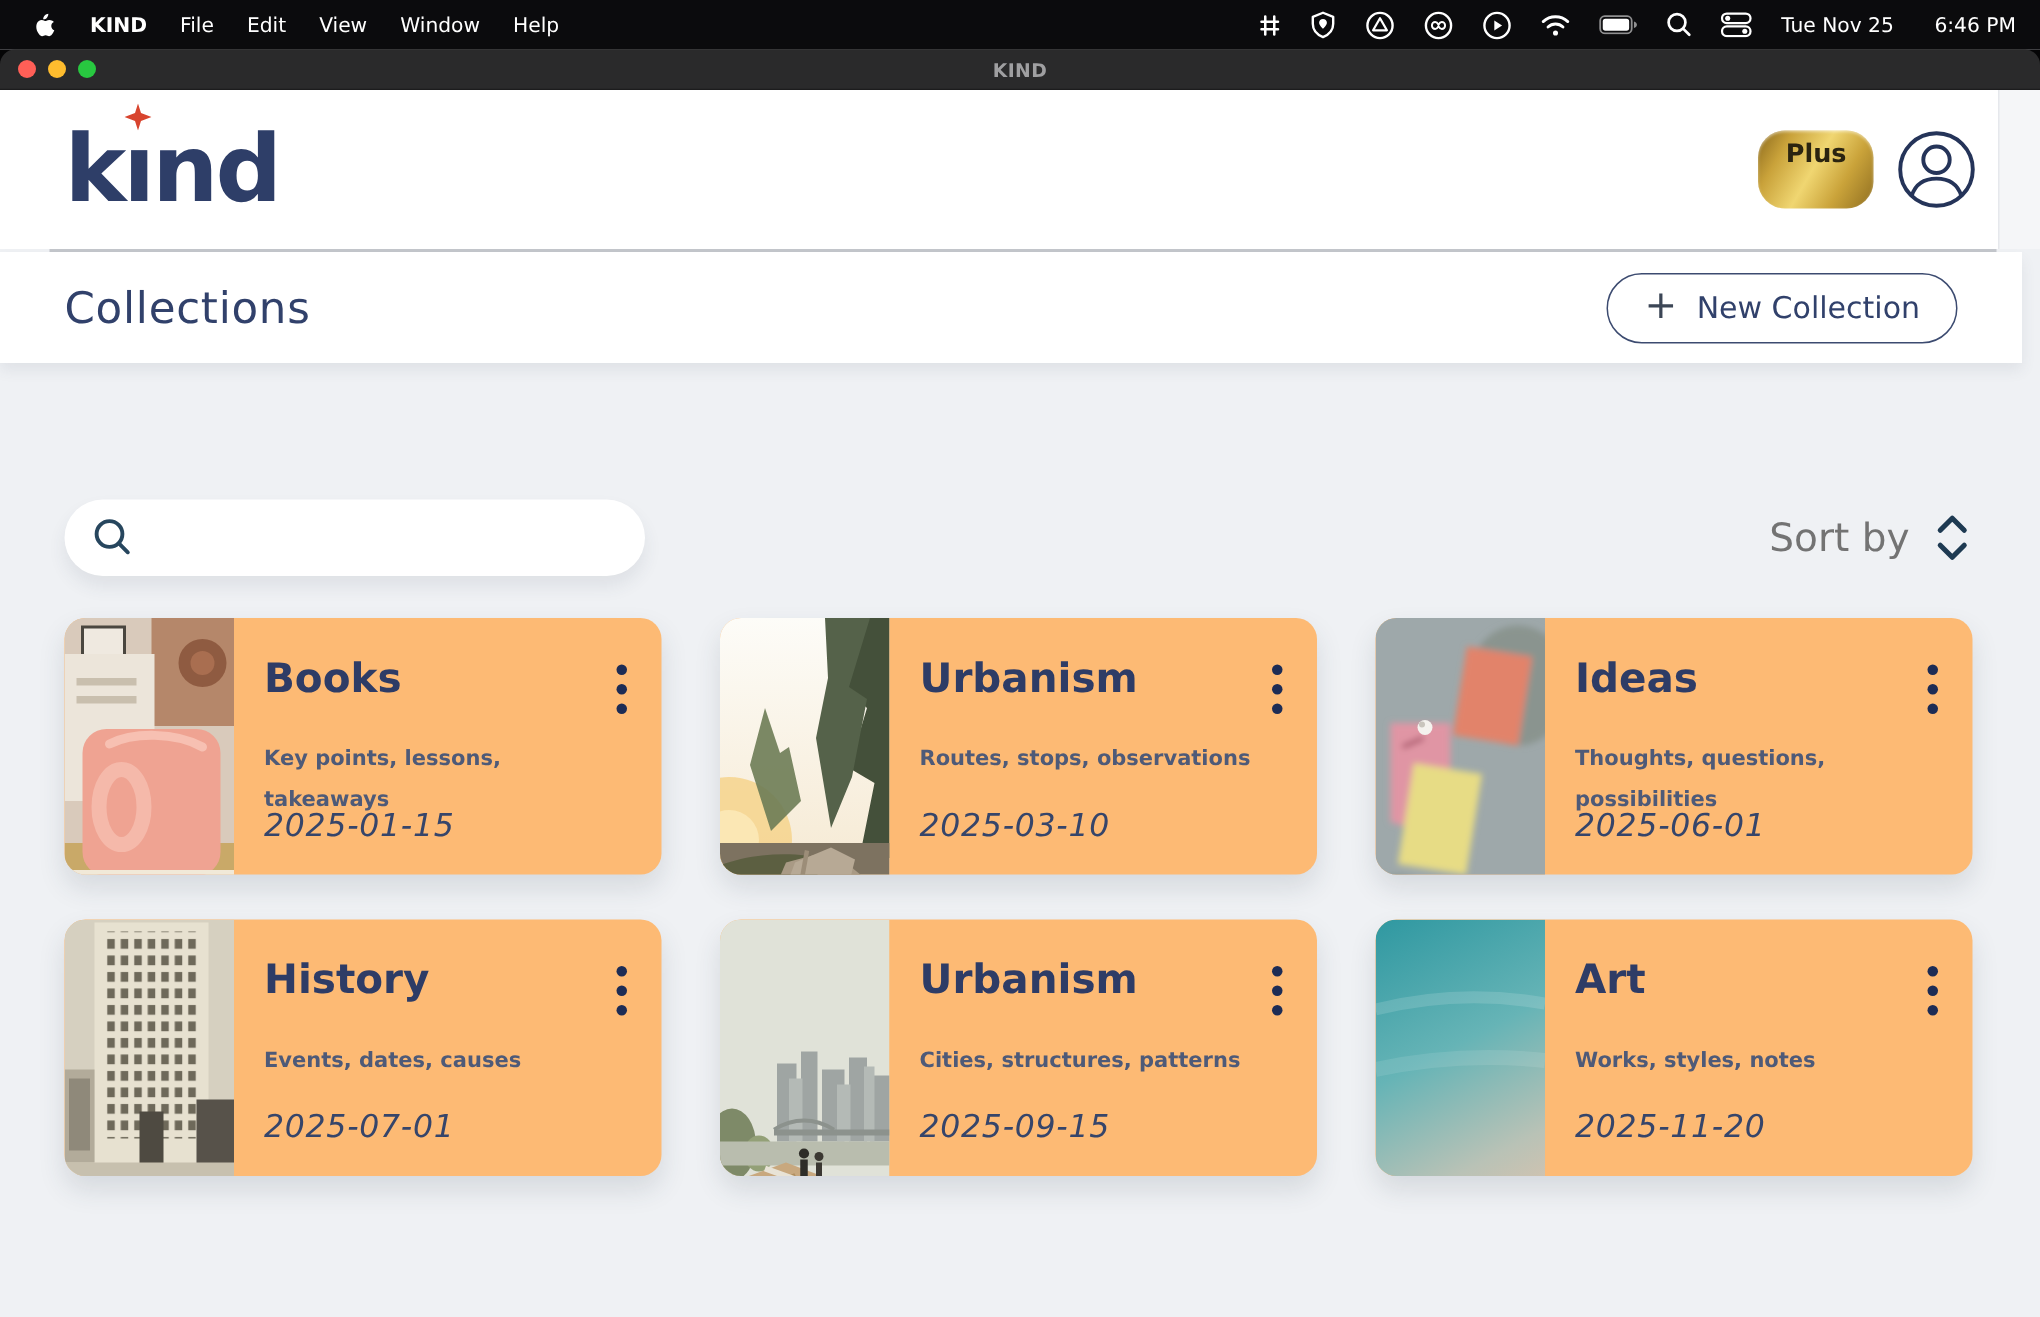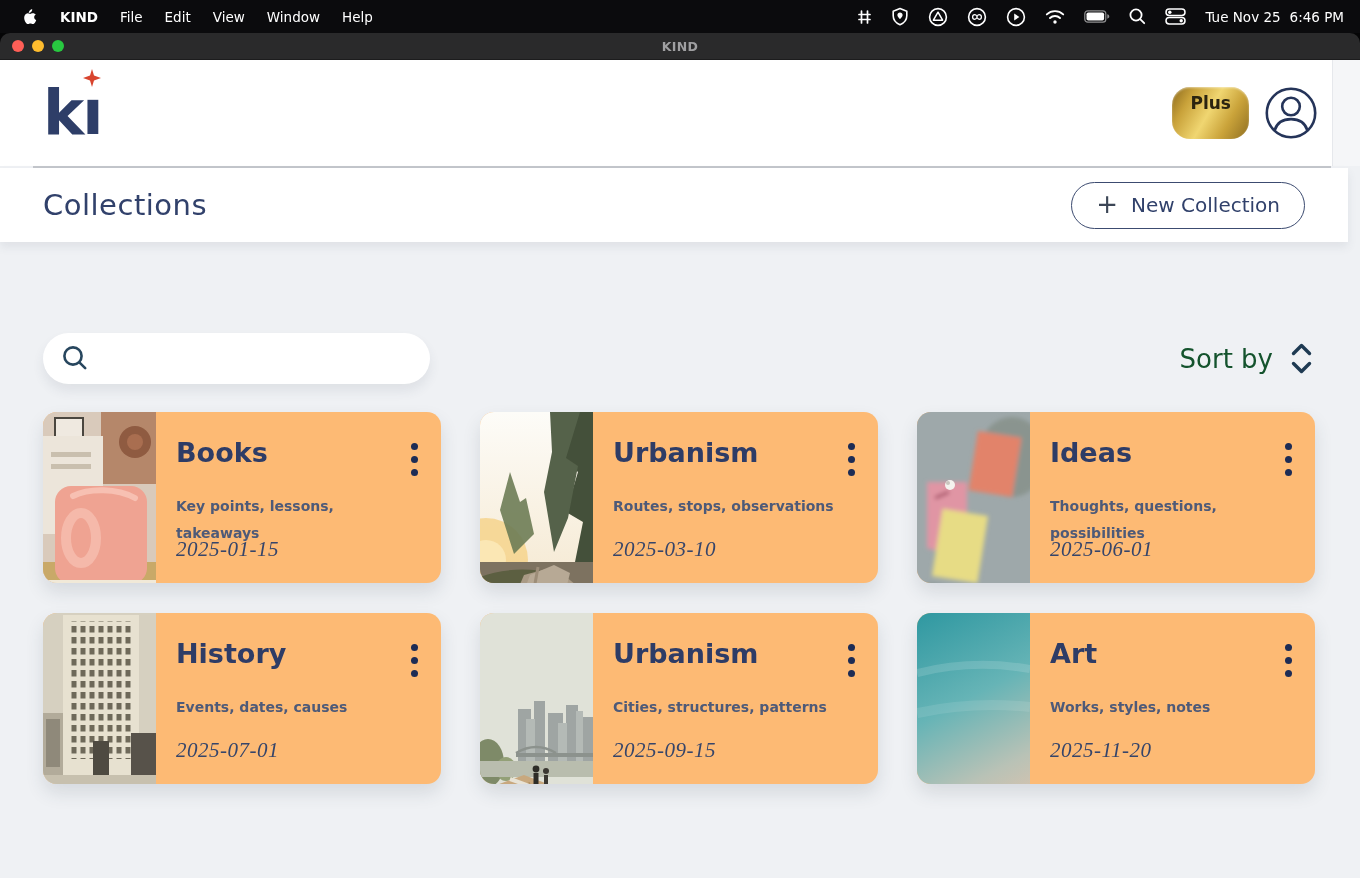--- a/index.html
+++ b/index.html
@@ -14,21 +14,21 @@
     position:absolute;top:0;left:0;right:0;height:33px;
     background:#0b0b0d;display:flex;align-items:center;color:#fff;
     font-size:13.5px;
   }
   .menubar-left{display:flex;align-items:center;padding-left:14px;}
   .menu-item{padding:0 11px;white-space:nowrap;}
   .menu-item.appname{font-weight:700;}
   .apple{padding:0 12px 0 8px;display:flex;align-items:center;}
   .menubar-right{margin-left:auto;display:flex;align-items:center;gap:19px;padding-right:16px;}
   .status-icon{display:flex;align-items:center;}
-  .clock{display:flex;gap:9px;white-space:nowrap;font-size:13.5px;}
+  .clock{display:flex;gap:27px;white-space:nowrap;font-size:13.5px;}
   
   .titlebar-band{position:absolute;top:33px;left:0;right:0;height:27px;background:#050506;}
   .titlebar{
     position:absolute;inset:0;background:#2a2a2b;border-radius:10px 10px 0 0;
     display:flex;align-items:center;justify-content:center;
     border-bottom:1px solid #1c1c1d;
   }
   .win-title{color:#9f9fa1;font-size:12.5px;font-weight:700;letter-spacing:.3px;}
   .traffic{position:absolute;left:12px;top:0;bottom:0;display:flex;align-items:center;gap:8px;}
   .light{width:12px;height:12px;border-radius:50%;}
@@ -72,40 +72,40 @@
     position:absolute;top:33px;left:43px;width:387px;height:51px;border-radius:26px;
     background:#fff;box-shadow:0 7px 12px rgba(60,70,90,.09);
   }
   .search-pill input{
     position:absolute;inset:0;border:none;outline:none;background:transparent;
     border-radius:26px;padding:0 20px 0 58px;font-size:20px;color:#2b3a55;
     font-family:inherit;
   }
   .search-icon{position:absolute;left:19px;top:12px;pointer-events:none;}
   .sortby{position:absolute;top:33px;right:46px;height:51px;display:flex;align-items:center;gap:16px;cursor:pointer;}
-  .sortby-label{font-size:26px;color:#14532d;}
+  .sortby-label{font-size:26px;color:#737373;}
   
   .cards{
     position:absolute;top:112px;left:0;right:0;
     display:flex;flex-wrap:wrap;column-gap:39px;row-gap:30px;
     padding:0 45px 0 43px;box-sizing:border-box;
   }
   .card{
     width:398px;height:171px;background:#fdba74;border-radius:14px;position:relative;
     overflow:hidden;box-shadow:0 9px 18px rgba(50,60,80,.13);cursor:pointer;
   }
   .card-img{position:absolute;left:0;top:0;width:113px;height:233px;}
   .card-img svg{display:block;width:100%;height:100%;}
   .card-body{position:absolute;left:113px;right:0;top:0;bottom:0;padding:26px 21px 0 20px;box-sizing:border-box;}
   .card-top{display:flex;justify-content:space-between;align-items:flex-start;}
   .card-title{font-size:27px;font-weight:700;color:#2e3c66;line-height:1.1;}
   .kebab{display:flex;flex-direction:column;gap:6px;padding:5px 2px 6px 10px;cursor:pointer;}
   .kebab .dot{width:7px;height:7px;border-radius:50%;background:#1d2c55;}
   .card-desc{margin-top:11px;font-size:14px;line-height:27px;color:#4e5a78;max-width:256px;font-weight:bold;}
-  .card-date{position:absolute;left:20px;bottom:21px;font-style:italic;font-size:21px;color:#36456a;letter-spacing:.5px;font-family:Liberation Serif, serif;}
+  .card-date{position:absolute;left:20px;bottom:21px;font-style:italic;font-size:21px;color:#36456a;letter-spacing:.5px;}
 </style>
 </head>
 <body>
 
 <div class="menubar">
   <div class="menubar-left">
     <span class="apple">
       <svg width="15" height="17" viewBox="0 0 15 17">
         <path d="M10.2 1.2c.1 1-.3 1.9-.9 2.6-.6.7-1.6 1.2-2.5 1.1-.1-.9.4-1.9 1-2.5.6-.7 1.7-1.2 2.4-1.2z" fill="#fff"></path>
         <path d="M12.9 5.9c-1.3-.8-3-.6-3.9-.1-.5.2-.9.2-1.4 0-.9-.4-2.4-.8-3.7.2C1.5 7.7 1.9 11.7 3.6 14.2c.6.9 1.4 2 2.5 1.9.9 0 1.2-.6 2.3-.6 1.1 0 1.4.6 2.4.6 1.1 0 1.8-1 2.4-1.9.5-.7.7-1.2 1-2-2.4-1-2.8-4.6-.3-5.6-.3-.3-.6-.5-1-.7z" fill="#fff"></path>
@@ -195,20 +195,21 @@
 </div>
 
 <div class="page">
 
   <div class="header-row">
     <div class="logo">
       <span>k</span>
         <span class="logo-i"><span>ı</span><svg class="logo-star" width="18" height="18" viewBox="0 0 18 18">
             <path d="M9 0l2 6.4L18 9l-7 2.6L9 18 7 11.6 0 9l7-2.6z" fill="#d8442e"></path>
           </svg></span>
+        <span>nd</span>
     </div>
     <div class="header-actions">
       <span class="plus-badge">Plus</span>
       <span class="avatar-btn">
         <svg width="52" height="52" viewBox="0 0 52 52" fill="none" stroke="#253459" stroke-width="2.6">
           <circle cx="26" cy="26" r="24.2"></circle>
           <circle cx="26" cy="19.5" r="8.8"></circle>
           <path d="M9.5 43.5c2.5-8 8.8-11.4 16.5-11.4s14 3.4 16.5 11.4"></path>
         </svg>
       </span>

